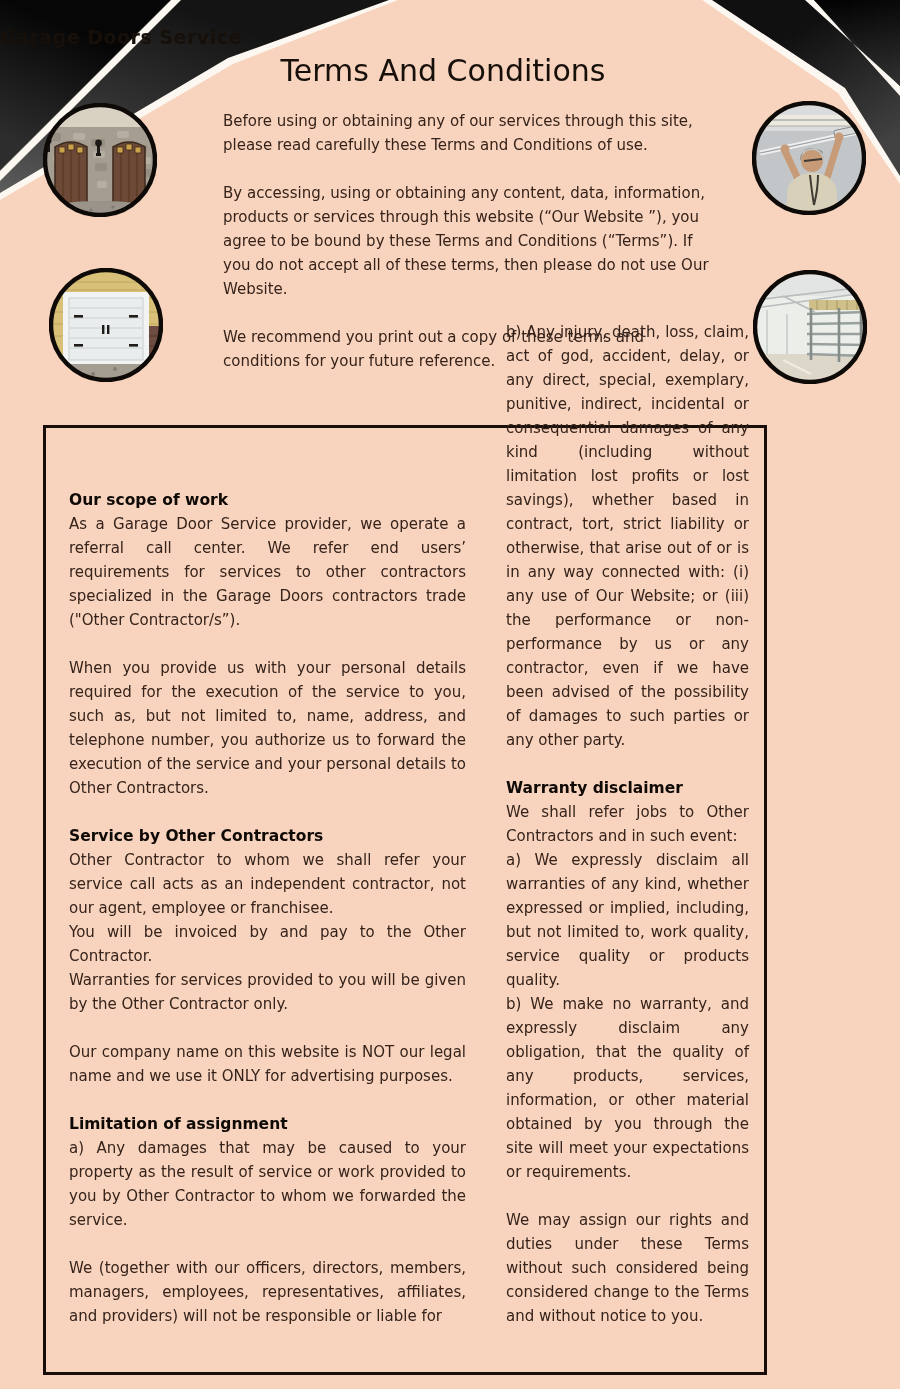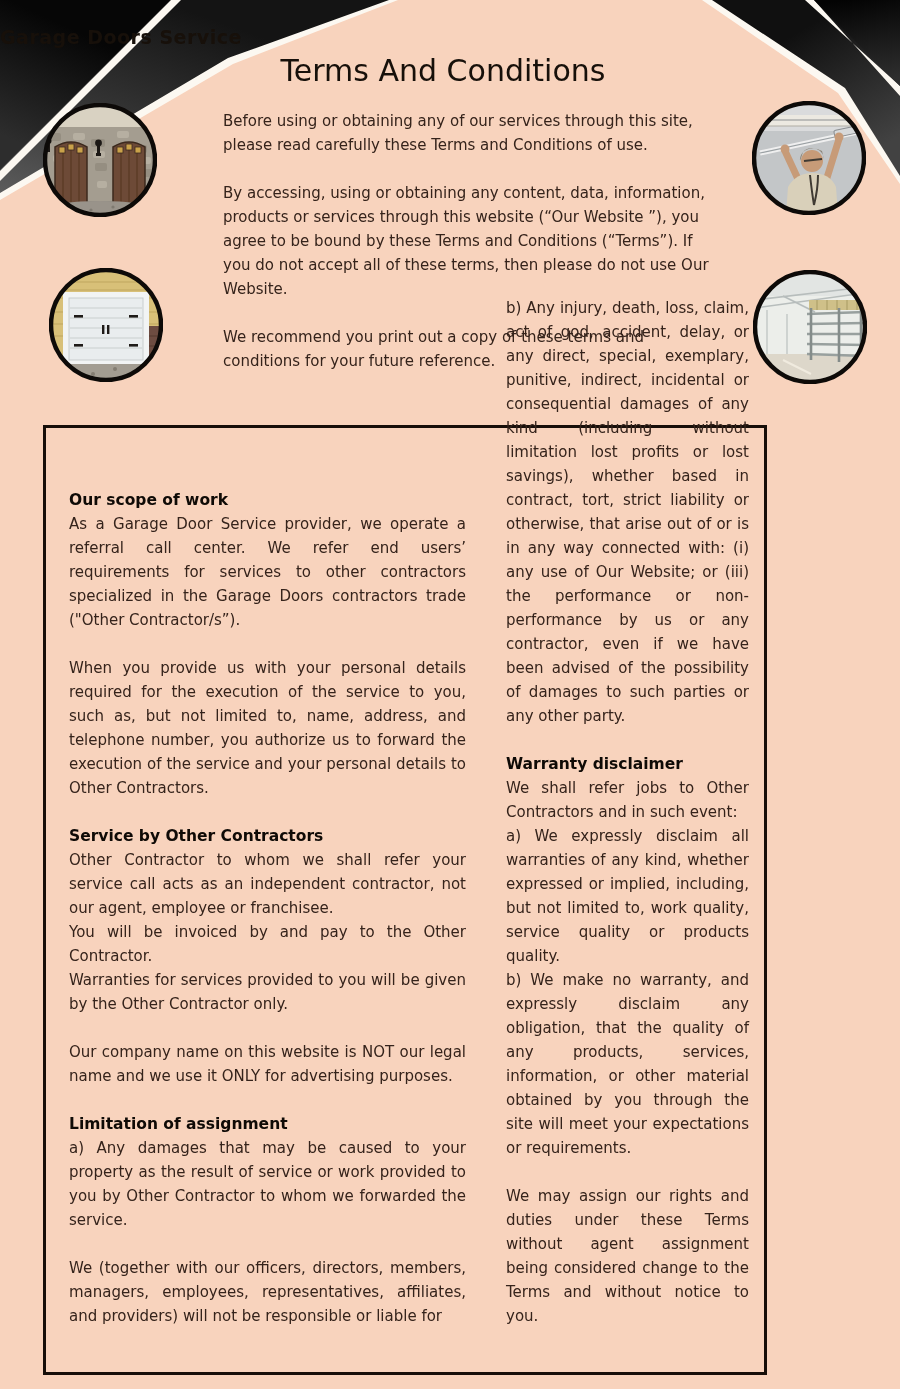--- a/index.html
+++ b/index.html
@@ -320,15 +320,15 @@
   </div>
 
   <div class="col col-right">
     <p>b) Any injury, death, loss, claim, act of god, accident, delay, or any direct, special, exemplary, punitive, indirect, incidental or consequential damages of any kind (including without limitation lost profits or lost savings), whether based in contract, tort, strict liability or otherwise, that arise out of or is in any way connected with: (i) any use of Our Website; or (iii) the performance or non-performance by us or any contractor, even if we have been advised of the possibility of damages to such parties or any other party.</p>
 
     <h3>Warranty disclaimer</h3>
     <p>We shall refer jobs to Other Contractors and in such event:
 a) We expressly disclaim all warranties of any kind, whether expressed or implied, including, but not limited to, work quality, service quality or products quality.
 b) We make no warranty, and expressly disclaim any obligation, that the quality of any products, services, information, or other material obtained by you through the site will meet your expectations or requirements.</p>
 
-    <p>We may assign our rights and duties under these Terms without agent assignment being considered change to the Terms and without notice to you.</p>
+    <p>We may assign our rights and duties under these Terms without such considered being considered change to the Terms and without notice to you.</p>
   </div>
 </div>
 
 </body></html>

